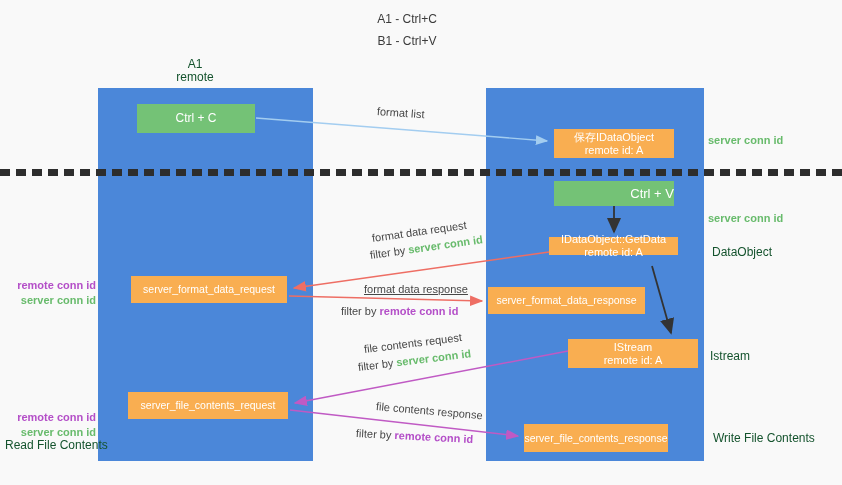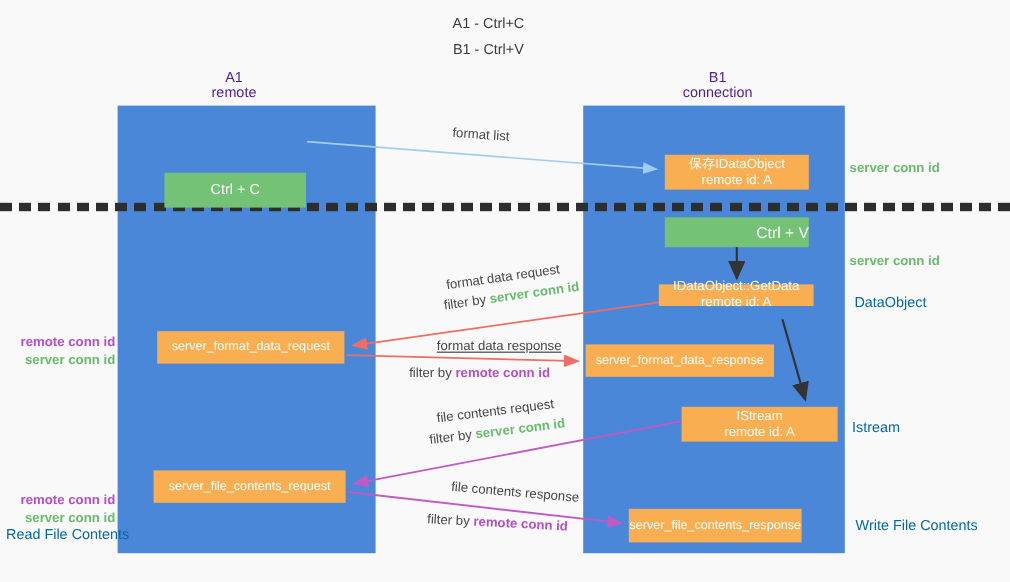--- a/index.html
+++ b/index.html
@@ -5,58 +5,54 @@
   html,body { margin:0; padding:0; background:#f9f9f9; }
   .canvas {
     position:relative; width:842px; height:485px; overflow:hidden;
     background:#f9f9f9; font-family:"Liberation Sans", sans-serif; color:#3d3d3d;
   }
   .abs { position:absolute; }
   .title {
     left:297px; top:8px; width:220px; text-align:center;
     font-size:12px; line-height:22px; color:#3b3b3b;
   }
-  .col-hdr { width:110px; text-align:center; font-size:12px; line-height:13px; color:#4c1d95; }
+  .col-hdr { width:110px; text-align:center; font-size:12px; line-height:13px; color:#14532d; }
   .lifeline { background:#4b87d9; z-index:1; }
   .dashline {
     left:0; top:169px; width:842px; height:7px; z-index:2;
     background:repeating-linear-gradient(90deg,#2d2d2d 0 10px,transparent 10px 16px);
   }
   .node {
     z-index:4; display:flex; flex-direction:column; align-items:center; justify-content:center;
     color:#fff; text-align:center; font-size:11px; line-height:13px; white-space:nowrap;
   }
   .green  { background:#74c276; }
   .orange { background:#f9ae51; }
   .srv { font-size:10.5px; }
   .arrows { left:0; top:0; z-index:5; pointer-events:none; }
   .albl { z-index:6; font-size:11px; color:#474747; white-space:nowrap; transform-origin:left center; }
   .key-green  { color:#68bb6c; font-weight:bold; }
   .key-purple { color:#b44fc8; font-weight:bold; }
   .side { z-index:6; font-size:11px; font-weight:bold; white-space:nowrap; line-height:15px; }
   .side.right-align { text-align:right; }
-  .plainlbl { z-index:6; font-size:12px; font-weight:normal; color:#0369a1; white-space:nowrap; }
+  .plainlbl { z-index:6; font-size:12px; font-weight:normal; color:#14532d; white-space:nowrap; }
 </style>
 </head>
 <body>
 
 <div class="canvas">
 
   <div class="abs title">
     <div>A1 - Ctrl+C</div>
     <div>B1 - Ctrl+V</div>
   </div>
 
   <div class="abs col-hdr" style="left:140px; top:58px;">
     <div>A1</div>
     <div>remote</div>
-  </div>
-  <div class="abs col-hdr" style="left:543px; top:58px;">
-    <div>B1</div>
-    <div>connection</div>
   </div>
 
   <div class="abs lifeline" style="left:98px; top:88px; width:215px; height:373px;"></div>
   <div class="abs lifeline" style="left:486px; top:88px; width:218px; height:373px;"></div>
 
   <div class="abs dashline"></div>
 
   <svg class="abs arrows" width="842" height="485">
     <defs>
       <marker id="m-blue" markerWidth="9" markerHeight="7" refX="8" refY="3.5" orient="auto">
@@ -74,21 +70,21 @@
     </defs>
     <line x1="256" y1="118" x2="547" y2="141" stroke="#a3cdf0" stroke-width="1.4" marker-end="url(#m-blue)"></line>
     <line x1="549" y1="252" x2="294" y2="288" stroke="#ee6e64" stroke-width="1.5" marker-end="url(#m-red)"></line>
     <line x1="289" y1="296" x2="482" y2="301" stroke="#ee6e64" stroke-width="1.5" marker-end="url(#m-red)"></line>
     <line x1="614" y1="206" x2="614" y2="232" stroke="#333333" stroke-width="1.8" marker-end="url(#m-black)"></line>
     <line x1="652" y1="266" x2="671" y2="333" stroke="#333333" stroke-width="1.8" marker-end="url(#m-black)"></line>
     <line x1="568" y1="351" x2="295" y2="403" stroke="#c05ac4" stroke-width="1.5" marker-end="url(#m-magenta)"></line>
     <line x1="290" y1="410" x2="518" y2="436" stroke="#c05ac4" stroke-width="1.5" marker-end="url(#m-magenta)"></line>
   </svg>
 
-  <div class="abs node green" style="left:137px; top:104px; width:118px; height:29px; font-size:12px;margin-top:40px;">
+  <div class="abs node green" style="left:137px; top:104px; width:118px; height:29px; font-size:12px;">
     <div>Ctrl + C</div>
   </div>
 
   <div class="abs node orange" style="left:554px; top:129px; width:120px; height:29px;">
     <div>保存IDataObject</div>
     <div>remote id: A</div>
   </div>
 
   <div class="abs node green" style="left:554px; top:181px; width:120px; height:25px; font-size:13px;align-items:flex-end;">
     <div>Ctrl + V</div>

